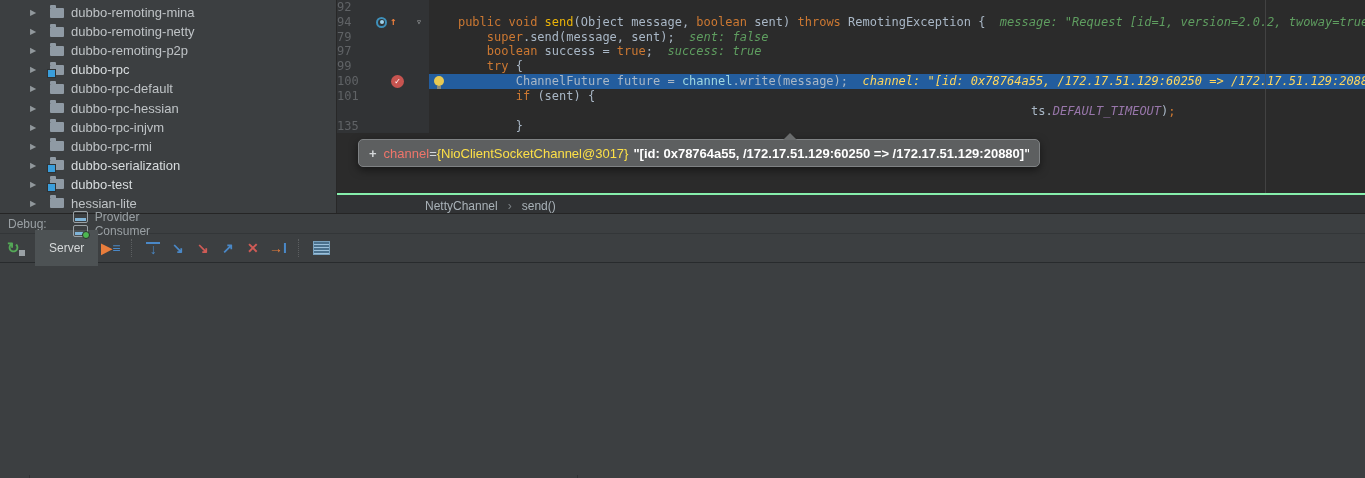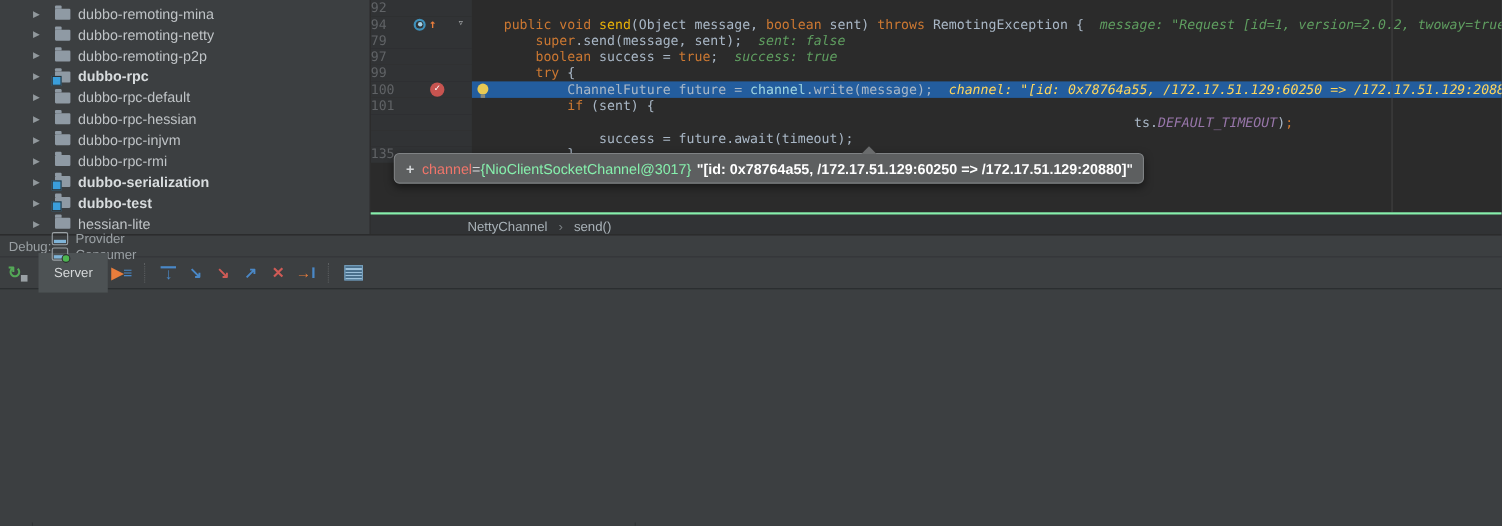--- a/index.html
+++ b/index.html
@@ -9,21 +9,21 @@
 
   
   #tree{position:absolute;left:0;top:0;width:337px;height:213px;background:#3c3f41;
         border-right:1px solid #282828;padding-top:3px;box-sizing:border-box;overflow:hidden}
   .tree-row{height:19.1px;display:flex;align-items:center;font-size:13px;color:#bfc3c6}
   .tree-row .chev{width:10px;margin-left:30px;font-size:8px;color:#91989c}
   .folder-icon{width:14px;height:10px;background:#8f9aa4;border-radius:1px;position:relative;margin-left:10px}
   .folder-icon::before{content:"";position:absolute;top:-3px;left:0;width:6px;height:3px;background:#8f9aa4;border-radius:1px 1px 0 0}
   .module-badge{position:absolute;left:-3px;bottom:-3px;width:7px;height:7px;background:#3a9edb;border:1px solid #2f3234}
   .tree-label{margin-left:7px}
-  .tree-row.bold .tree-label{font-weight:bold;color:#d8dcde}
+  .tree-row.bold .tree-label{font-weight:normal;color:#d8dcde}
 
   
   #editor{position:absolute;left:337px;top:0;right:0;height:193px;background:#2b2b2b;overflow:hidden}
   .code-line{height:14.84px;display:flex;position:relative;font:12px "DejaVu Sans Mono",monospace;line-height:14.84px}
   .gut{width:92px;flex:none;background:#313335;position:relative;color:#606366;display:block}
   .lnum{display:inline-block;width:32px;text-align:left}
   .code{flex:1;white-space:pre;position:relative}
   .code-line.exec .code{background:#235d9e}
   .c-pl{color:#a9b7c6}.c-kw{color:#cc7832}.c-ann{color:#bbb529}.c-fn{color:#eab308}
   .c-num{color:#6897bb}.c-field{color:#9876aa;font-style:italic}
@@ -42,35 +42,35 @@
 
   
   #tooltip{position:absolute;left:21px;top:139px;width:660px;height:26px;background:#5d5f60;border:1px solid #7f8284;
            border-radius:5px;box-shadow:0 3px 8px rgba(0,0,0,.5);display:flex;align-items:center;padding:0 10px;
            font-size:13px;z-index:9}
   #tooltip::before{content:"";position:absolute;left:424px;top:-7px;width:0;height:0;
            border-left:7px solid transparent;border-right:7px solid transparent;border-bottom:7px solid #6a6c6d}
   .tt-plus{color:#d4d7d9;margin-right:7px;font-weight:bold}
   .tt-name{color:#f0756a}
   .tt-eq{color:#d4d7d9}
-  .tt-ref{color:#86efac}
+  .tt-ref{color:#fde047}
   .tt-val{color:#fff;font-weight:bold;margin-left:5px}
 
   
   #crumbs{position:absolute;left:337px;top:193px;right:0;height:20px;background:#313335;border-top:2px solid #86efac;
           display:flex;align-items:flex-end;font-size:12px;color:#a9b2b8;box-sizing:border-box}
   #crumbs .bc{margin-left:10px}
   #crumbs .bc-first{margin-left:88px}
   #crumbs .bc-sep{margin-left:10px;color:#7b8084}
 
   
   #debug{position:absolute;left:0;top:213px;right:0;bottom:0;background:#3c3f41;border-top:1px solid #252525;box-sizing:border-box}
   #dbg-header{height:19px;display:flex;align-items:center;border-bottom:1px solid #333638;font-size:12px;color:#9aa0a4}
   #dbg-label{margin-left:8px}
-  .sess-tab{display:flex;align-items:center;color:#9aa0a4}
+  .sess-tab{display:flex;align-items:center;margin-left:26px;color:#9aa0a4}
   .monitor-icon{width:13px;height:10px;border:1px solid #9aa1a5;border-radius:2px;position:relative;margin-right:7px}
   .monitor-icon::before{content:"";position:absolute;left:1px;right:1px;bottom:1px;height:3px;background:#7fb4d8}
   .sess-tab .run-dot{position:absolute;right:-3px;bottom:-3px;width:6px;height:6px;border-radius:50%;background:#4db651;border:1px solid #2b2d2f}
 
   #dbg-toolbar{height:28px;display:flex;align-items:center;border-bottom:1px solid #282b2d}
   .rerun-icon{margin-left:7px;position:relative;color:#54a857;font-size:15px;font-weight:bold;width:20px}
   .rerun-icon::after{content:"";position:absolute;right:2px;bottom:1px;width:6px;height:6px;background:#9aa1a5}
   .vtab{height:36px;display:flex;align-items:center;padding:0 14px;font-size:12px;color:#b4b9bb}
   .vtab.sel{background:#4d5254;color:#d6d9da}
   .console-icon{width:13px;height:12px;border:1px solid #7aa3c0;background:
@@ -190,24 +190,20 @@
         <span class="gut"><span class="lnum">100</span><span class="bp-icon">✓</span></span>
         <span class="code"><span class="bulb-icon"></span><span class="c-pl">            ChannelFuture future = </span><span class="c-varhl">channel</span><span class="c-pl">.write(message);</span><span class="c-hinty">  channel: "[id: 0x78764a55, /172.17.51.129:60250 =&gt; /172.17.51.129:20880]"</span></span>
       </div>
       <div class="code-line">
         <span class="gut"><span class="lnum">101</span></span>
         <span class="code"><span class="c-pl">            </span><span class="c-kw">if</span><span class="c-pl"> (sent) {</span></span>
       </div>
       <div class="code-line tail">
         <span class="gut"><span class="lnum"></span></span>
         <span class="code"><span class="c-pl">ts.</span><span class="c-field">DEFAULT_TIMEOUT</span><span class="c-pl">)</span><span class="c-kw">;</span></span>
-      </div>
-      <div class="code-line">
-        <span class="gut"><span class="lnum"></span></span>
-        <span class="code"><span class="c-pl">                success = future.await(timeout);</span></span>
       </div>
       <div class="code-line">
         <span class="gut"><span class="lnum">135</span></span>
         <span class="code"><span class="c-pl">            }</span></span>
       </div>
     </div>
   <div id="margin-guide"></div>
   <div id="tooltip">
     <span class="tt-plus">+</span>
     <span class="tt-name">channel</span>

